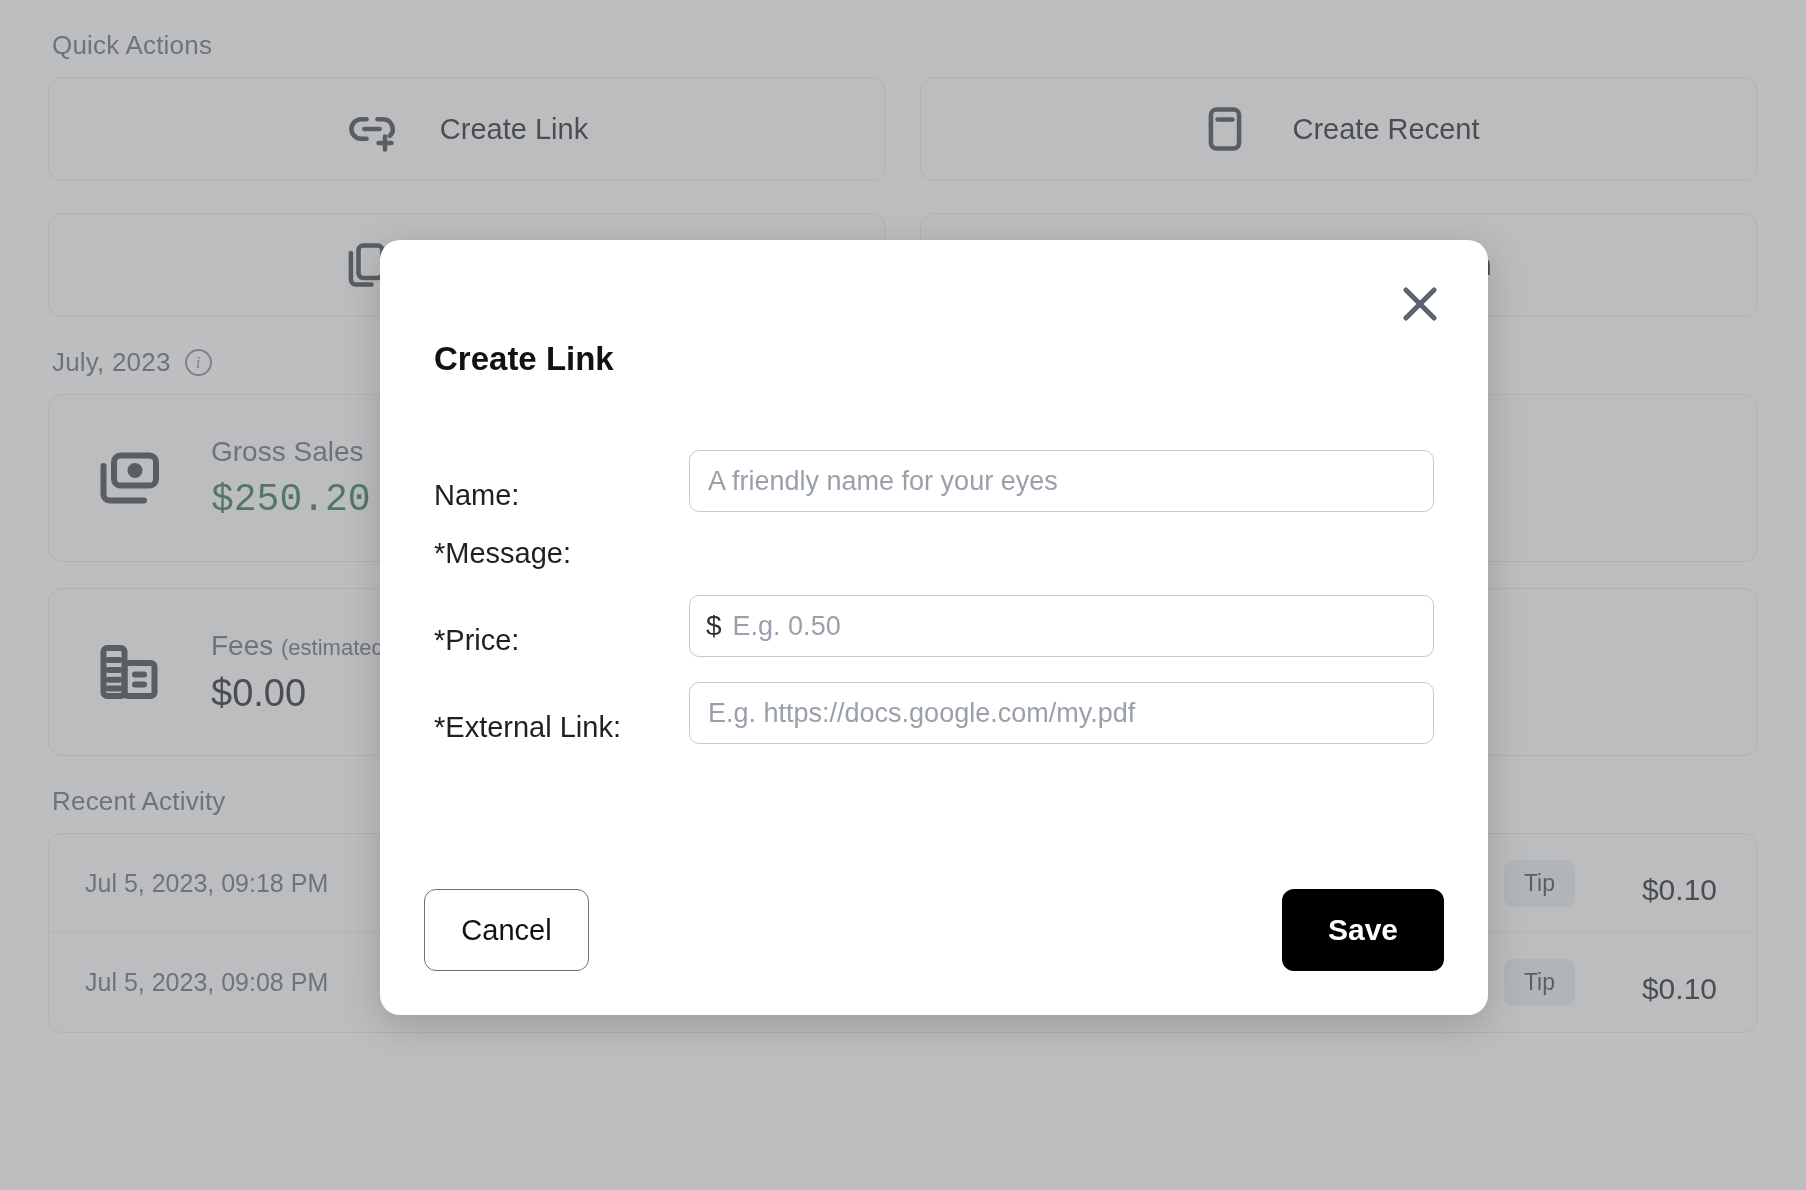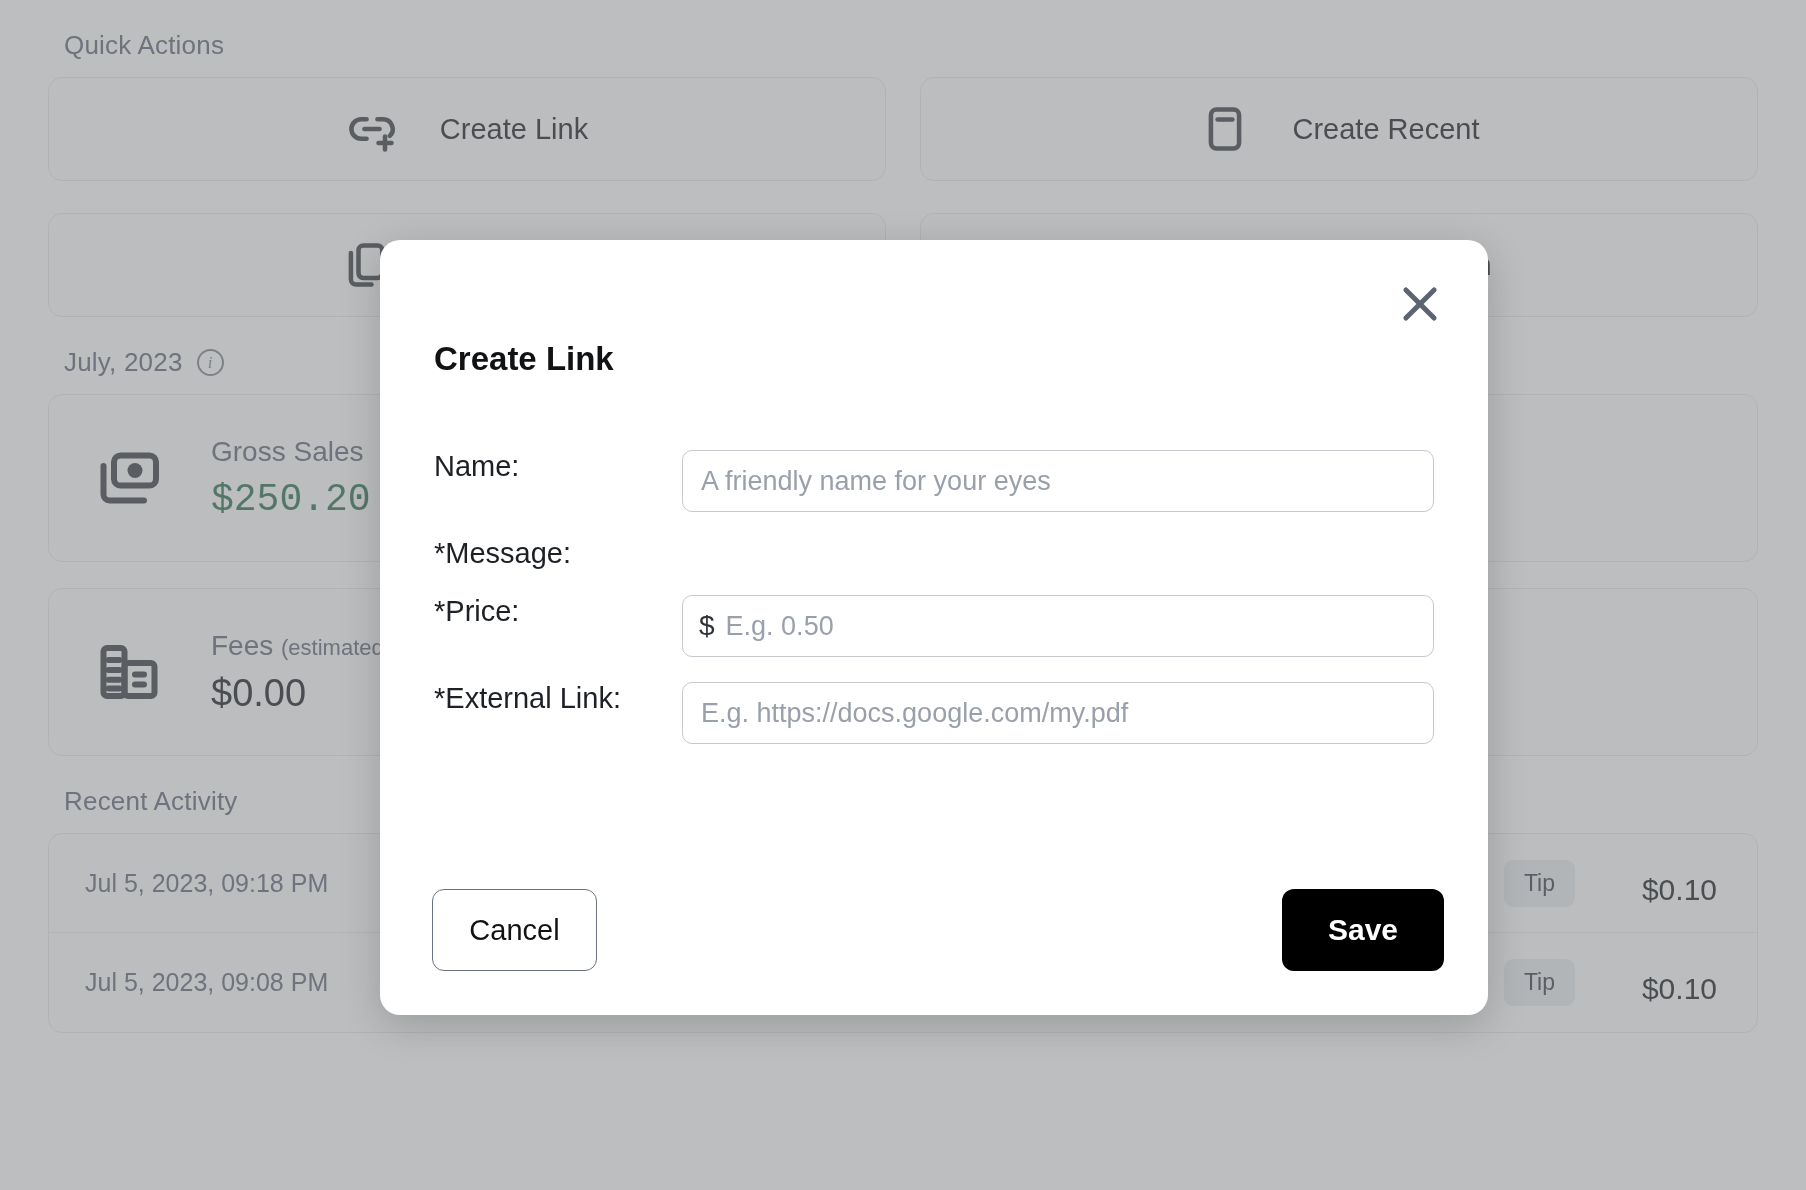--- a/index.html
+++ b/index.html
@@ -17,21 +17,21 @@
     position: absolute;
     inset: 0;
     background: #ffffff;
     padding: 0 48px;
   }
 
   .section-label {
     color: #6f7787;
     font-size: 26px;
     letter-spacing: .2px;
-    margin: 30px 0 16px 16px;
+    margin: 30px 0 16px 4px;
   }
   .section-label.with-info {
     display: flex; align-items: center; gap: 14px;
   }
   .info-icon {
     width: 27px; height: 27px; border-radius: 50%;
     border: 2.2px solid #8a909c;
     display: inline-flex; align-items: center; justify-content: center;
     font-size: 17px; font-style: italic; color: #8a909c;
     font-family: "Liberation Serif", serif;
@@ -136,22 +136,23 @@
     font-weight: bold;
     color: #111214;
   }
   .form {
     position: absolute;
     left: 54px; top: 210px;
     right: 54px;
   }
   .form-row {
     display: flex;
-    align-items: flex-start;
+    align-items: flex-end;
     margin-bottom: 25px;
+    gap: 7px;
   }
   .form-label {
     width: 248px;
     flex: none;
     font-size: 29px;
     color: #1d2025;
     font-weight: 500;
   }
   .input-wrap {
     flex: 1;
@@ -180,21 +181,20 @@
   }
   .input-wrap input::placeholder { color: #9aa0ab; opacity: 1; }
 
   .actions {
     position: absolute;
     left: 44px; right: 44px;
     bottom: 44px;
     display: flex;
     align-items: center;
     justify-content: space-between;
-    margin-left: 8px;
   }
   #cancel-button {
     width: 165px; height: 82px;
     border: 1.6px solid #6b7280;
     background: #ffffff;
     border-radius: 12px;
     font-size: 29px;
     color: #111214;
     font-family: "Liberation Sans", sans-serif;
     cursor: pointer;

